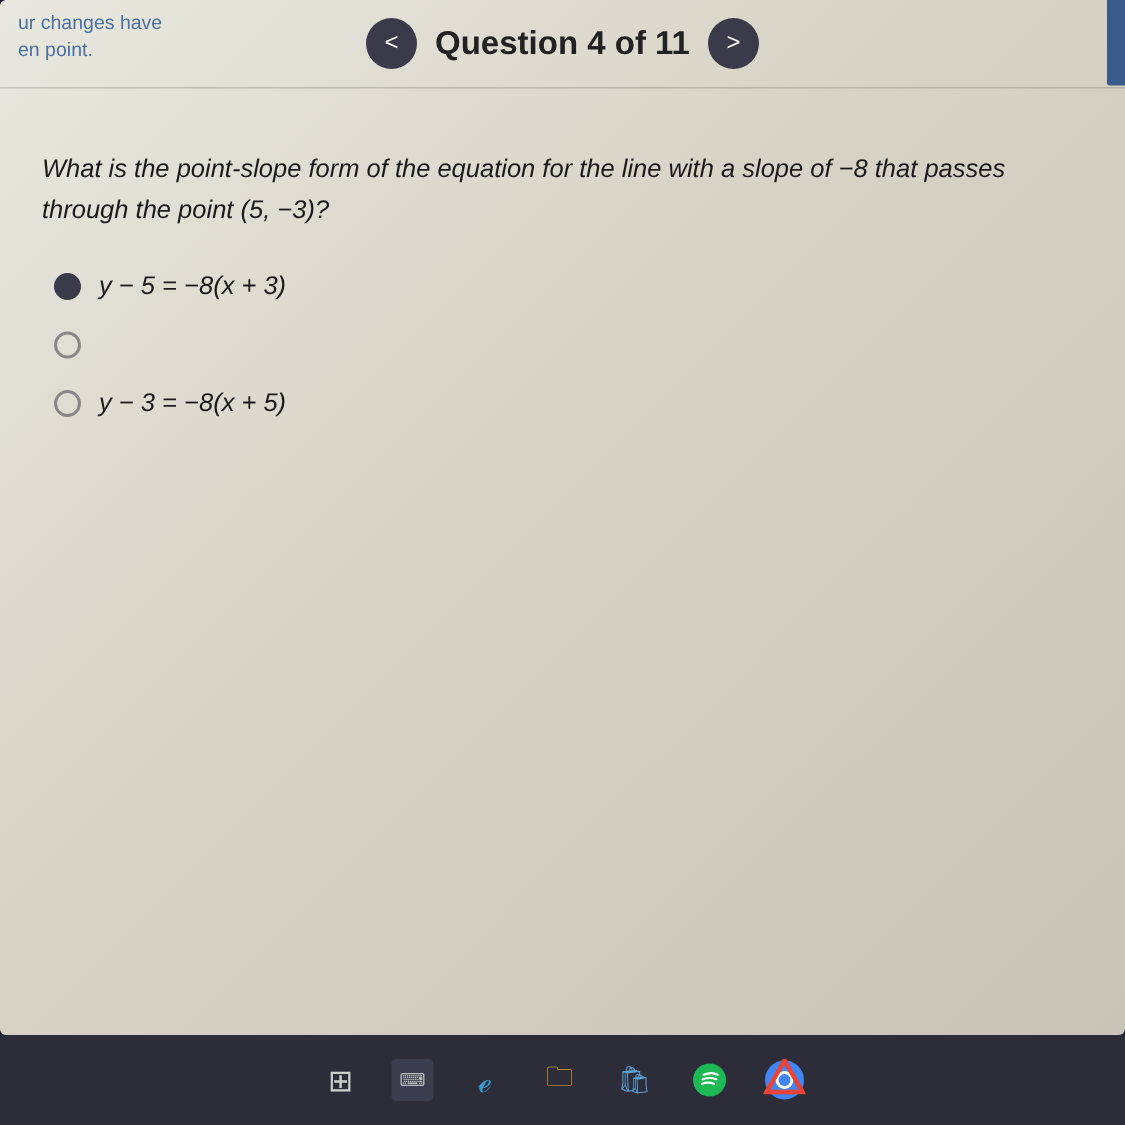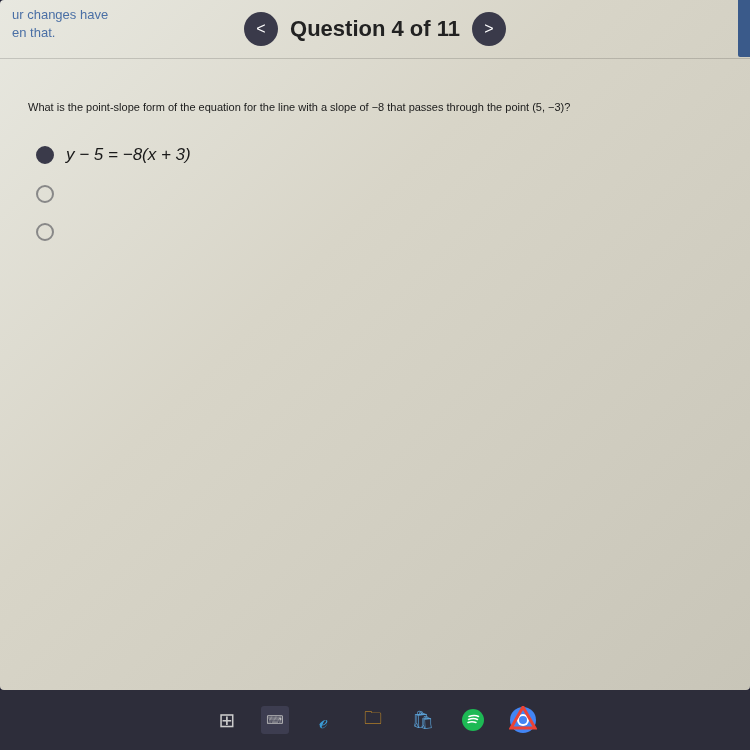--- a/index.html
+++ b/index.html
@@ -65,24 +65,25 @@
       font-size: 22px;
       color: #222;
       font-weight: 700;
     }
 
     .content-area {
       padding: 24px 28px;
     }
 
     .question-text {
-      font-size: 11px;
+      font-size: 17px;
       color: #1a1a1a;
       line-height: 1.6;
       margin-bottom: 28px;
+      font-style: italic;
     }
 
     .answer-options {
       display: flex;
       flex-direction: column;
       gap: 20px;
       padding-left: 8px;
     }
 
     .option {
@@ -191,21 +192,21 @@
     }
   </style>
 </head>
 <body>
 
 <div class="screen">
 
   <div class="top-bar">
     <div class="save-notice">
       <div class="save-notice-text">ur changes have</div>
-      <div class="save-notice-text">en that.</div>
+      <div class="save-notice-text">en point.</div>
     </div>
 
     <div class="nav-controls">
       <button class="nav-btn">&lt;</button>
       <span class="question-label">Question  4  of 11</span>
       <button class="nav-btn">&gt;</button>
     </div>
 
     <div class="right-tab"></div>
   </div>
@@ -221,20 +222,21 @@
         <div class="radio-circle selected"></div>
         <span class="option-text"><i>y</i> − 5 = −8(<i>x</i> + 3)</span>
       </div>
 
       <div class="option">
         <div class="radio-circle"></div>
       </div>
 
       <div class="option">
         <div class="radio-circle"></div>
+        <span class="option-text"><i>y</i> − 3 = −8(<i>x</i> + 5)</span>
       </div>
 
 
     </div>
   </div>
 </div>
 
 <div class="taskbar">
   <div class="taskbar-icon windows">⊞</div>
   <div class="taskbar-icon search" style="background:#3d3d50; padding:4px; border-radius:3px; color:#bbb; font-size:12px;">⌨</div>

